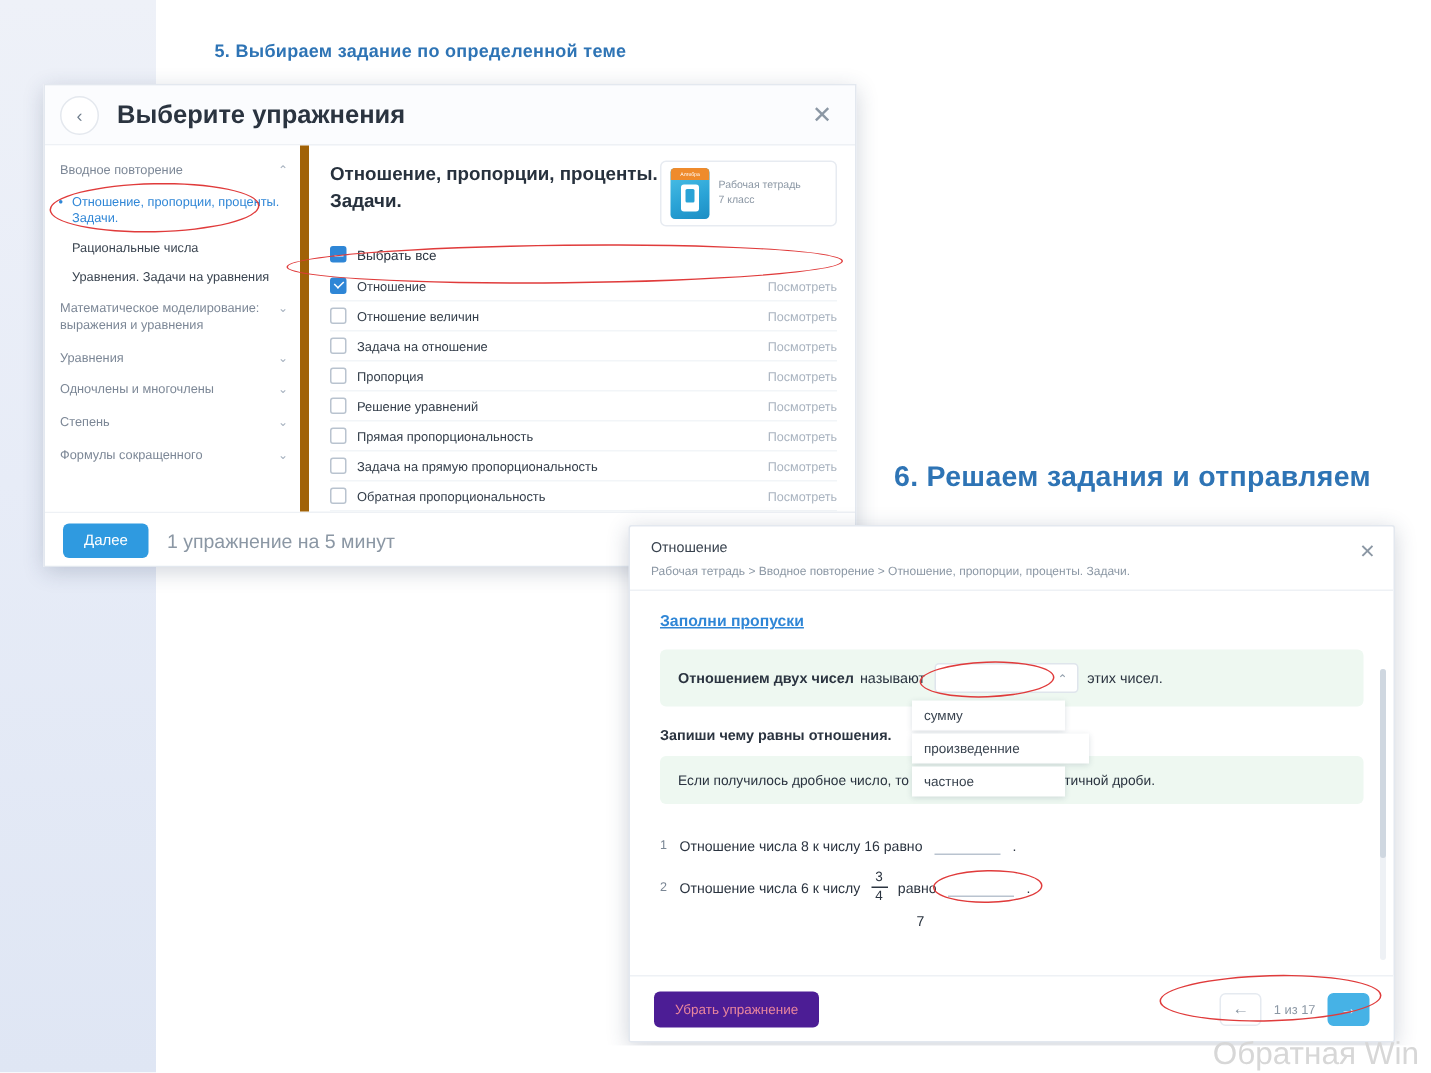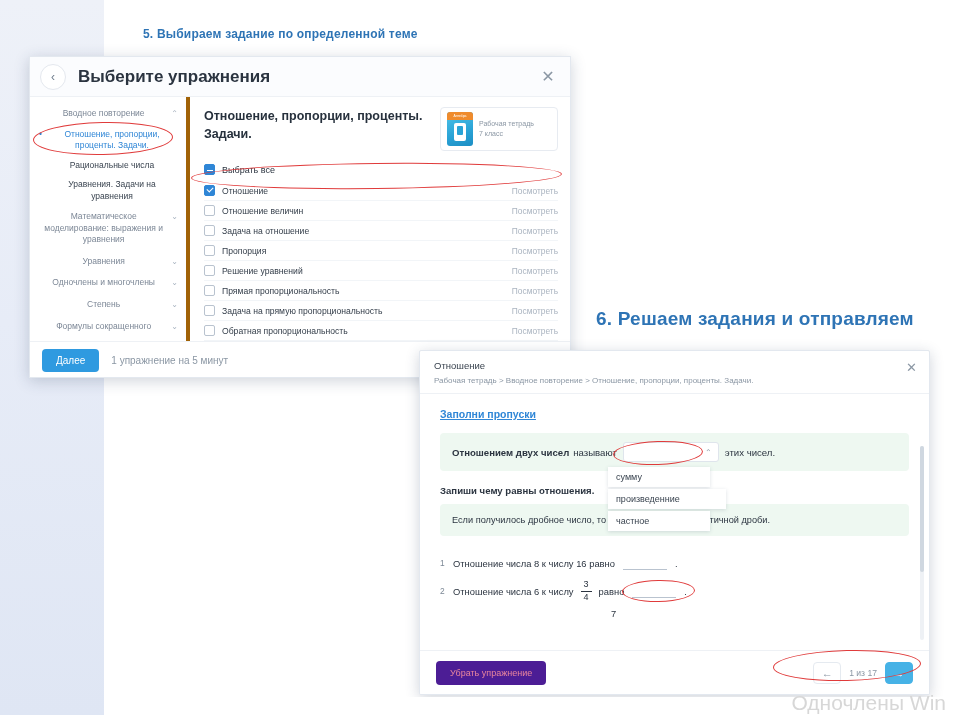--- a/index.html
+++ b/index.html
@@ -69,22 +69,22 @@
     margin-left: 12px; font-size: 17px; color: #2b3440; font-weight: bold;
   }
   #dlg1-close {
     margin-left: auto; color: #8b97a4; font-size: 16px; cursor: pointer;
     width: 20px; text-align: center;
   }
   #dlg1-body { display: flex; height: 244px; }
 
   
   #dlg1-nav {
-    width: 160px; border-right: 4px solid #a16207; padding: 6px 0 0 0;
-    background: #fff; position: relative; overflow: hidden; text-align: center;
+    width: 176px; border-right: 6px solid #a16207; padding: 6px 0 0 0;
+    background: #fff; position: relative; overflow: hidden;
   }
   .nav-group {
     display: flex; align-items: flex-start; padding: 5px 8px 5px 10px;
     font-size: 8.5px; color: #7c8796; line-height: 1.35; cursor: pointer;
   }
   .nav-group .g-label { flex: 1; }
   .nav-group .chev { color: #a8b3c0; font-size: 8px; margin-left: 4px; padding-top: 1px; }
   .nav-sub {
     font-size: 8.5px; color: #3a4450; line-height: 1.35;
     padding: 4px 10px 4px 18px; cursor: pointer;
@@ -155,21 +155,21 @@
 
   #dlg1-footer {
     height: 37px; border-top: 1px solid #eef1f5; background: #fff;
     display: flex; align-items: center; padding: 0 12px;
   }
   #dlg1-next {
     background: #2f9ae0; color: #fff; border: none; border-radius: 4px;
     font-size: 10px; padding: 6px 14px; cursor: pointer;
     font-family: "Liberation Sans", sans-serif;
   }
-  #dlg1-foot-note { margin-left: 12px; font-size: 10px; color: #8b97a4; }
+  #dlg1-foot-note { margin-left: 12px; font-size: 13px; color: #8b97a4; }
 
   
   #dlg-task {
     left: 419px; top: 350px; width: 511px; height: 345px;
     border: 1px solid #e3e8ef; border-radius: 2px;
   }
   #dlg2-header { padding: 9px 14px 8px 14px; border-bottom: 1px solid #eef1f5; position: relative; }
   #dlg2-title { font-size: 9.5px; color: #39434f; }
   #dlg2-breadcrumb { margin-top: 5px; font-size: 8px; color: #8b97a4; }
   #dlg2-close {
@@ -463,19 +463,19 @@
     <button id="remove-exercise">Убрать  упражнение</button>
     <div id="pager">
       <div class="pg-btn">←</div>
       <div id="pg-label">1 из 17</div>
       <div class="pg-btn primary">→</div>
     </div>
   </div>
 </div>
 
 <div id="bottom-strip"></div>
-<div id="watermark">Одночлены Win</div>
+<div id="watermark">Обратная Win</div>
 
 <div class="ellipse" id="el-nav"></div>
 <div class="ellipse" id="el-row1"></div>
 <div class="ellipse" id="el-dd"></div>
 <div class="ellipse" id="el-blank"></div>
 <div class="ellipse" id="el-pager"></div>
 
 </body></html>

